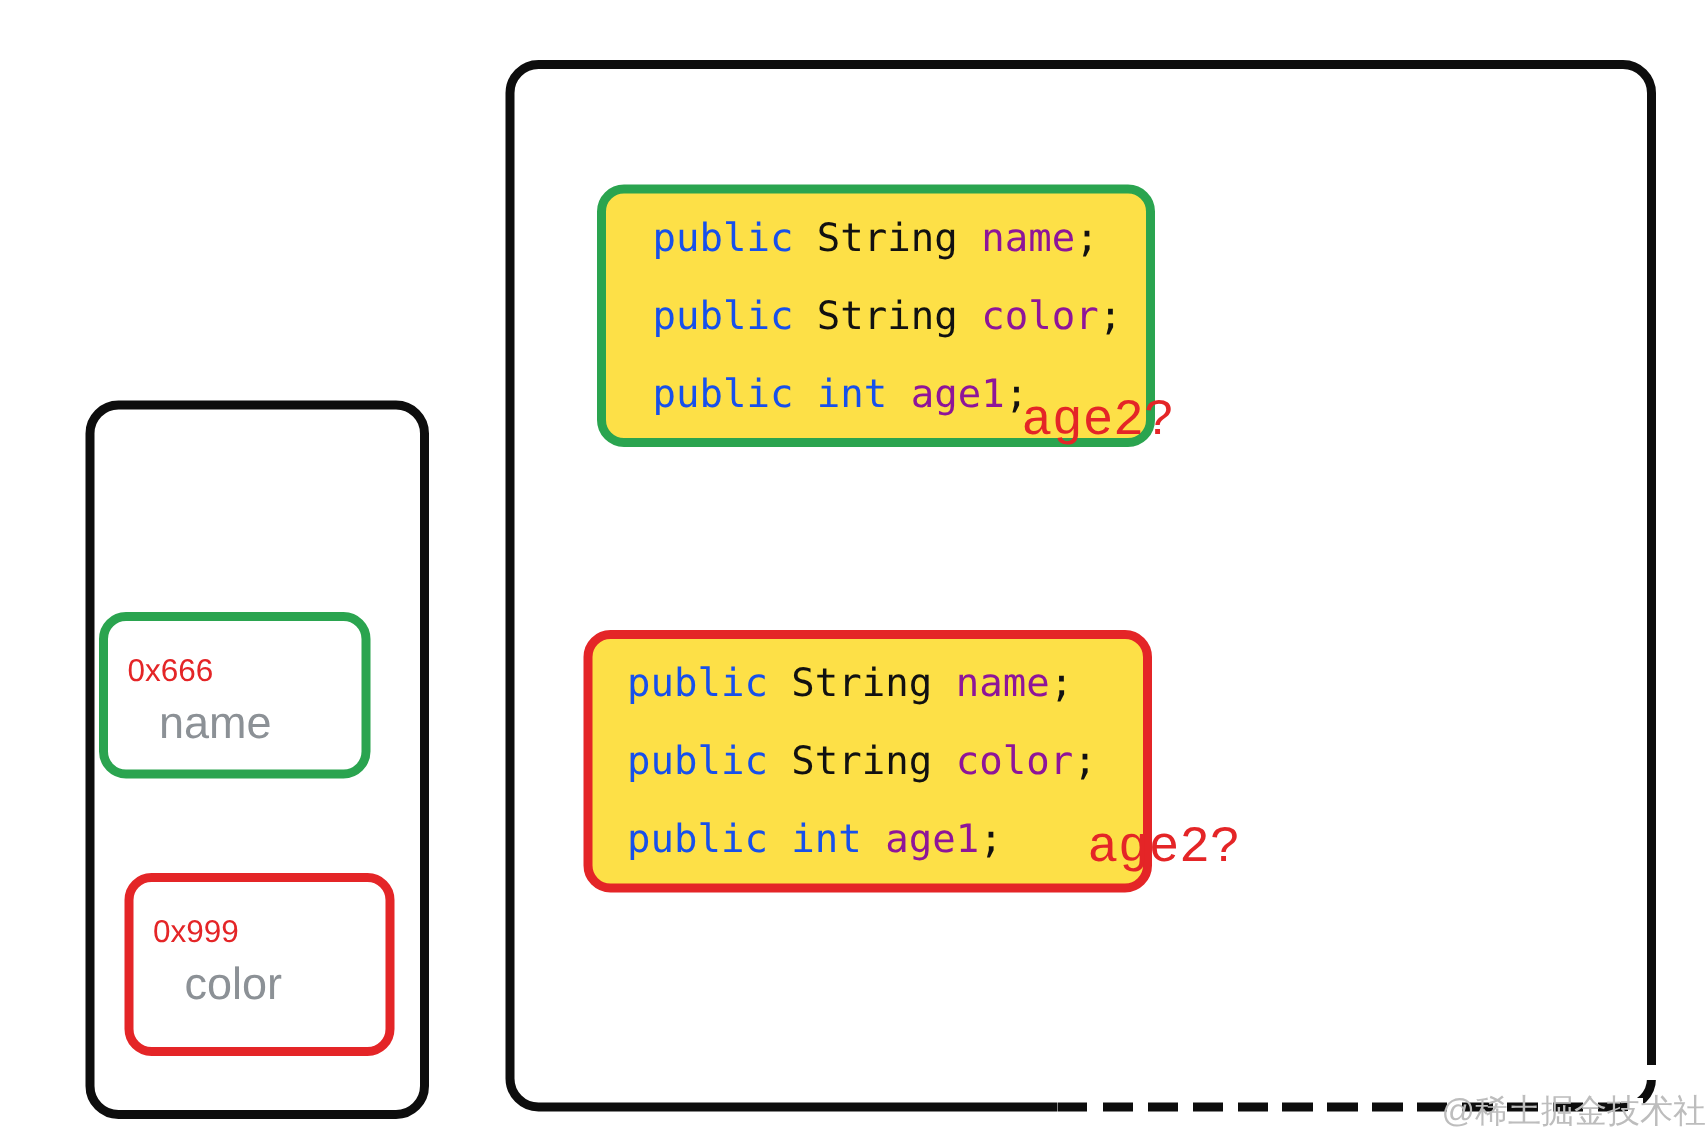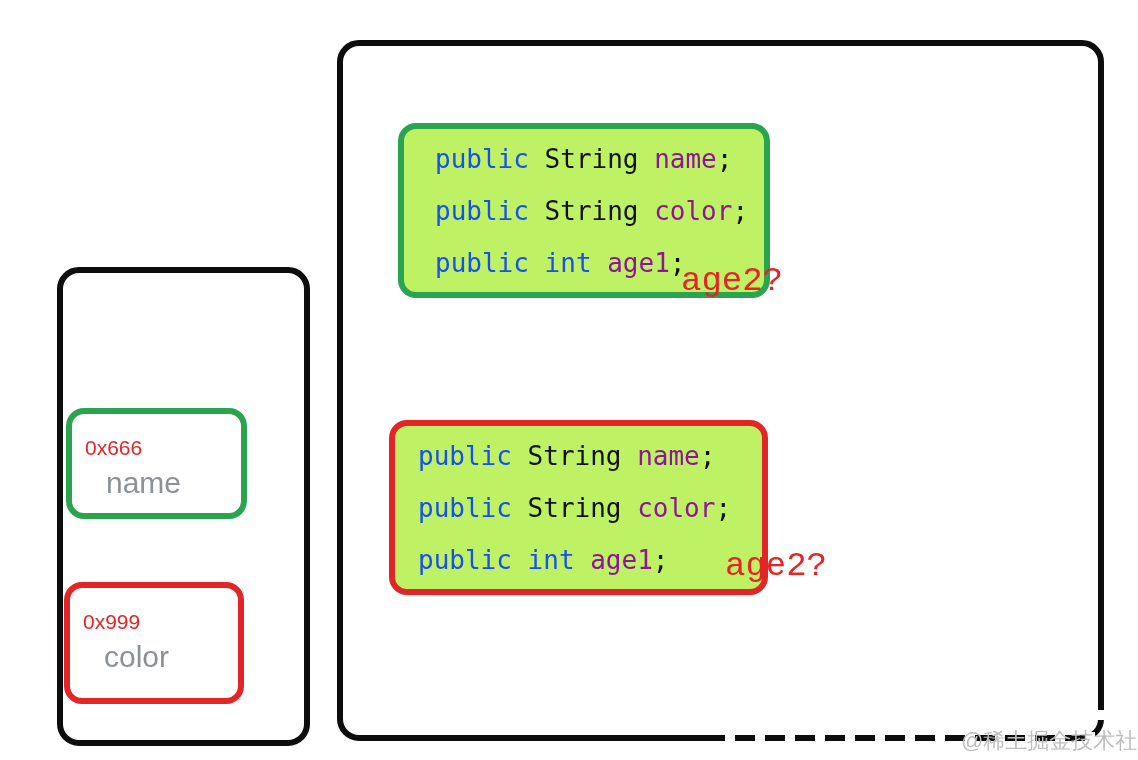--- a/index.html
+++ b/index.html
@@ -14,54 +14,54 @@
   }
 
   
   .frame {
     position: absolute;
     box-sizing: border-box;
     border: 6px solid #0d0d0d;
     border-radius: 22px;
     background: #ffffff;
   }
-  #stack-panel { left: 57px;  top: 267px; width: 253px; height: 479px; }
+  #stack-panel { left: 57px;  top: 267px; width: 229px; height: 479px; }
   #heap-panel  { left: 337px; top: 40px;  width: 767px; height: 701px; }
 
   
   .mem-box {
     position: absolute;
     box-sizing: border-box;
     border-radius: 18px;
     background: #ffffff;
   }
   .border-green { border: 6px solid #2aa44f; }
   .border-red   { border: 6px solid #e42527; }
   #mem-box-0 { left: 3px; top: 135px; width: 181px; height: 111px; }
-  #mem-box-1 { left: 1px; top: 309px; width: 180px; height: 122px; }
+  #mem-box-1 { left: 20px; top: 309px; width: 180px; height: 122px; }
 
   .addr {
     position: absolute;
     left: 13px; top: 22px;
     font-size: 21px;
     color: #e42527;
   }
   .varname {
     position: absolute;
     left: 34px; top: 52px;
     font-size: 30px;
     color: #8c9196;
   }
 
   
   .code-box {
     position: absolute;
     box-sizing: border-box;
     border-radius: 18px;
-    background: #bef264;
+    background: #fde047;
     font-family: "DejaVu Sans Mono", monospace;
   }
   #code-box-0 { left: 55px; top: 77px;  width: 372px; height: 175px; padding: 4px 0 0 31px; }
   #code-box-1 { left: 46px; top: 374px; width: 379px; height: 175px; padding: 4px 0 0 23px; }
 
   .code-line {
     line-height: 52px;
     font-size: 26px;
     white-space: pre;
     color: #111111;

